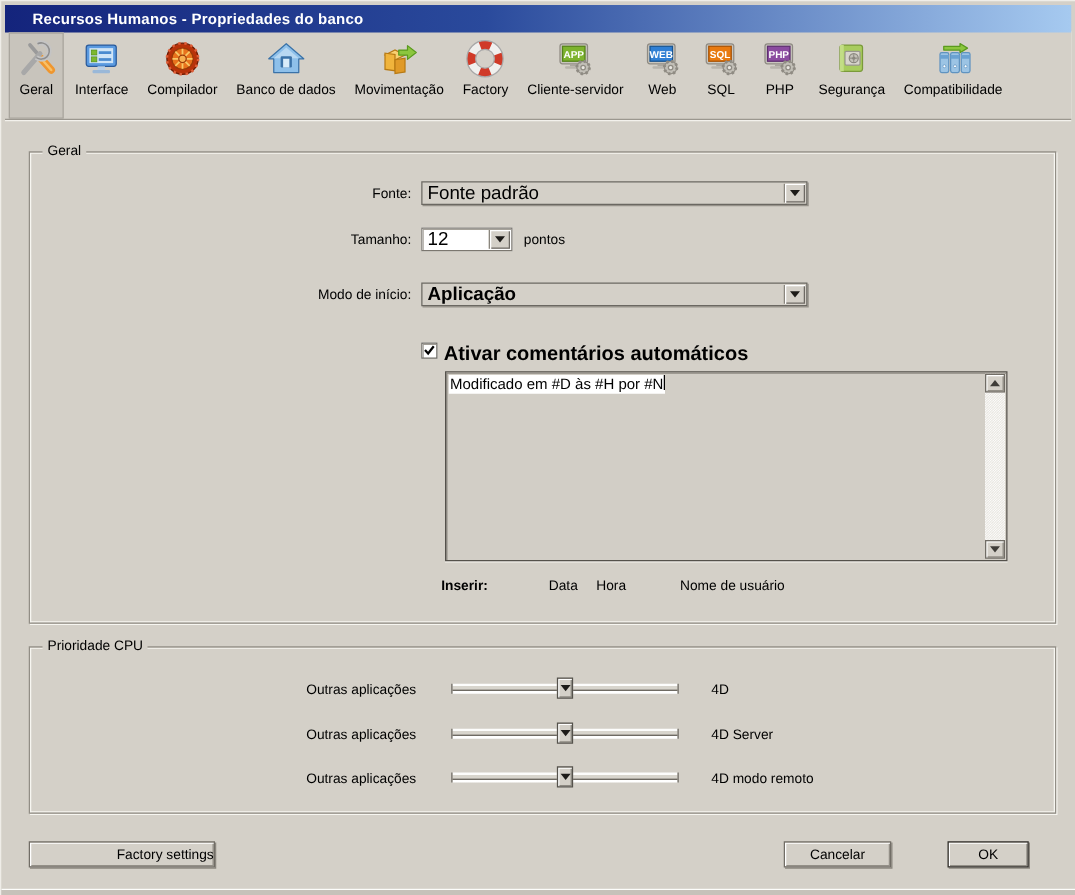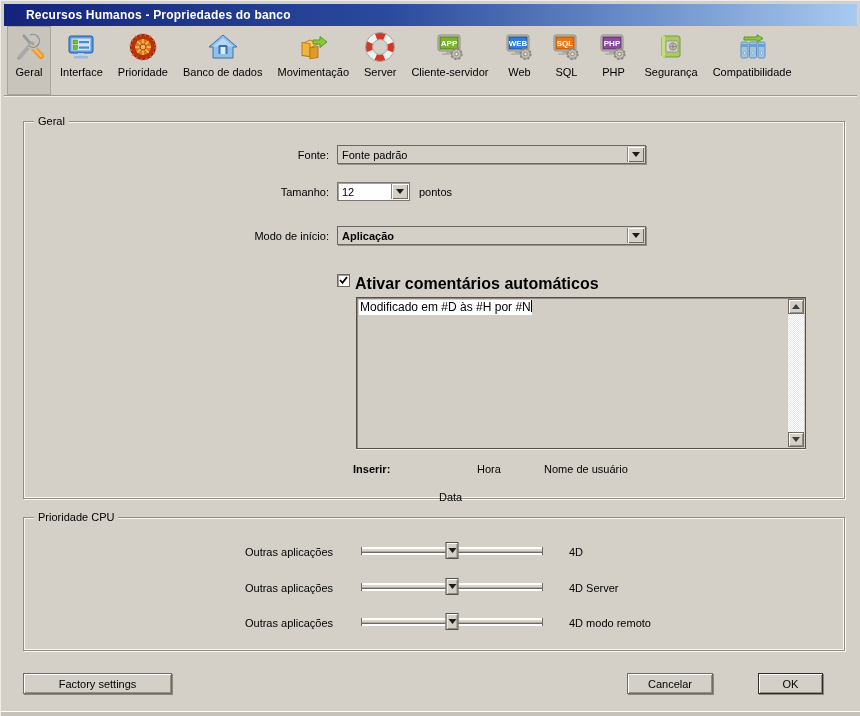--- a/index.html
+++ b/index.html
@@ -40,21 +40,21 @@
   .groupbox .legend{
     position:absolute;top:-8px;left:10px;background:var(--dialog-bg,#d4d0c8);
     padding:0 4px;line-height:14px;
   }
   
   .flabel{position:absolute;text-align:right;white-space:nowrap;}
   .combo{
     position:absolute;height:19px;background:#d4d0c8;
     border:1px solid #6b6862;box-shadow:1px 1px 0 #96928a;
   }
-  .combo .value{position:absolute;left:4px;top:2px;right:20px;font-size:11px;line-height:14px;white-space:nowrap;overflow:hidden;}
+  .combo .value{position:absolute;left:4px;top:2px;right:20px;font-size:15px;line-height:14px;white-space:nowrap;overflow:hidden;}
   .combo .drop{
     position:absolute;right:1px;top:1px;bottom:1px;width:17px;background:#d4d0c8;
     border-left:1px solid #8a867e;
     box-shadow:inset 1px 1px 0 #ffffff,inset -1px -1px 0 #6e6a64;
     display:flex;align-items:center;justify-content:center;
   }
   .combo.white{background:#fff;border:1px solid #7b7770;box-shadow:inset 1px 1px 0 #a6a29a;}
   .tri-down{width:0;height:0;border-left:4px solid transparent;border-right:4px solid transparent;border-top:5px solid #1d1b18;}
   .tri-up{width:0;height:0;border-left:4px solid transparent;border-right:4px solid transparent;border-bottom:5px solid #3f3d38;}
   .tri-dn-sm{width:0;height:0;border-left:4px solid transparent;border-right:4px solid transparent;border-top:5px solid #3f3d38;}
@@ -157,21 +157,21 @@
         <circle cx="16" cy="16" r="12.5" fill="none" stroke="#e0603a" stroke-width="2" stroke-dasharray="2 3"></circle>
         <circle cx="16" cy="16" r="8.5" fill="#e8721c" stroke="#9a3a08"></circle>
         <g stroke="#f8c867" stroke-width="1.4">
           <path d="M16 8 V24"></path>
             <path d="M8 16 H24"></path>
           <path d="M10.3 10.3 L21.7 21.7"></path>
             <path d="M21.7 10.3 L10.3 21.7"></path>
         </g>
         <circle cx="16" cy="16" r="3" fill="#f8b050" stroke="#9a3a08"></circle>
       </svg>
-      <span class="tlabel">Prioridade</span>
+      <span class="tlabel">Compilador</span>
     </div>
 
     <div class="tb-item">
       <svg class="ticon" viewBox="0 0 32 32">
         <path d="M16 4 L30 16 H26 V27 H6 V16 H2 Z" fill="#8ec0ea" stroke="#3a72a8" stroke-linejoin="round"></path>
         <path d="M16 7 L26 15.5 H6 Z" fill="#b8d8f2"></path>
         <rect x="11.5" y="14" width="9" height="9" rx="1" fill="#3a72a8"></rect>
         <rect x="13.5" y="16" width="5" height="7" fill="#d8ecfa"></rect>
       </svg>
       <span class="tlabel">Banco de dados</span>
@@ -187,21 +187,21 @@
       <span class="tlabel">Movimentação</span>
     </div>
 
     <div class="tb-item">
       <svg class="ticon" viewBox="0 0 32 32">
         <circle cx="16" cy="16" r="11" fill="none" stroke="#f0f0ee" stroke-width="7"></circle>
         <circle cx="16" cy="16" r="11" fill="none" stroke="#d03a28" stroke-width="7" stroke-dasharray="8.64 8.64" stroke-dashoffset="4.32"></circle>
         <circle cx="16" cy="16" r="14.5" fill="none" stroke="#a8a8a8" stroke-width="1"></circle>
         <circle cx="16" cy="16" r="7.5" fill="none" stroke="#a8a8a8" stroke-width="1"></circle>
       </svg>
-      <span class="tlabel">Server</span>
+      <span class="tlabel">Factory</span>
     </div>
 
     <div class="tb-item">
       <svg class="ticon" viewBox="0 0 32 32">
         <rect x="4" y="4" width="22" height="16" rx="2" fill="#c9c6be" stroke="#8f8b83"></rect>
         <rect x="6" y="6" width="18" height="12" fill="#7db32e" stroke="#55821a"></rect>
         <text x="15" y="15" font-family="Liberation Sans,sans-serif" font-size="8" font-weight="bold" fill="#fff" text-anchor="middle">APP</text>
         <rect x="12" y="20" width="6" height="2" fill="#aaa69e"></rect>
         <rect x="8" y="22" width="14" height="2" rx="1" fill="#b8b4ac"></rect>
         <circle cx="22.5" cy="23" r="5" fill="#c2bfb7" stroke="#8f8b83"></circle>
@@ -326,21 +326,21 @@
       <div class="sb-btn sb-up">
           <span class="tri-up"></span>
         </div>
       <div class="sb-btn sb-dn">
           <span class="tri-dn-sm"></span>
         </div>
     </div>
   </div>
 
   <div class="flabel bold" style="left:352px;top:462px;width:40px;text-align:left;">Inserir:</div>
-  <div class="insert-link" style="left:438px;top:490px;">Data</div>
+  <div class="insert-link" style="left:438px;top:462px;">Data</div>
   <div class="insert-link" style="left:476px;top:462px;">Hora</div>
   <div class="insert-link" style="left:543px;top:462px;">Nome de usuário</div>
 
   <div class="groupbox" style="left:22px;top:516px;width:822px;height:134px;">
     <span class="legend">Prioridade CPU</span>
   </div>
 
   <div class="flabel" style="left:182px;top:545px;width:150px;">Outras aplicações</div>
   <div class="slider-track" style="left:360px;top:546px;">
     <div class="slider-thumb" style="left: 50%;">
@@ -358,21 +358,21 @@
   <div class="flabel" style="left:568px;top:581px;width:120px;text-align:left;">4D Server</div>
 
   <div class="flabel" style="left:182px;top:616px;width:150px;">Outras aplicações</div>
   <div class="slider-track" style="left:360px;top:617px;">
     <div class="slider-thumb" style="left: 50%;">
       <span class="tri-down"></span>
     </div>
   </div>
   <div class="flabel" style="left:568px;top:616px;width:120px;text-align:left;">4D modo remoto</div>
 
-  <div class="btn" style="left:22px;top:672px;width:149px;">
+  <div class="btn" style="left:22px;top:672px;width:149px;justify-content:flex-end;">
     <span>Factory settings</span>
   </div>
   <div class="btn" style="left:626px;top:672px;width:86px;">
     <span>Cancelar</span>
   </div>
   <div class="btn default" style="left:757px;top:672px;width:65px;">
     <span>OK</span>
   </div>
 
   <div class="frame-bottom"></div>

